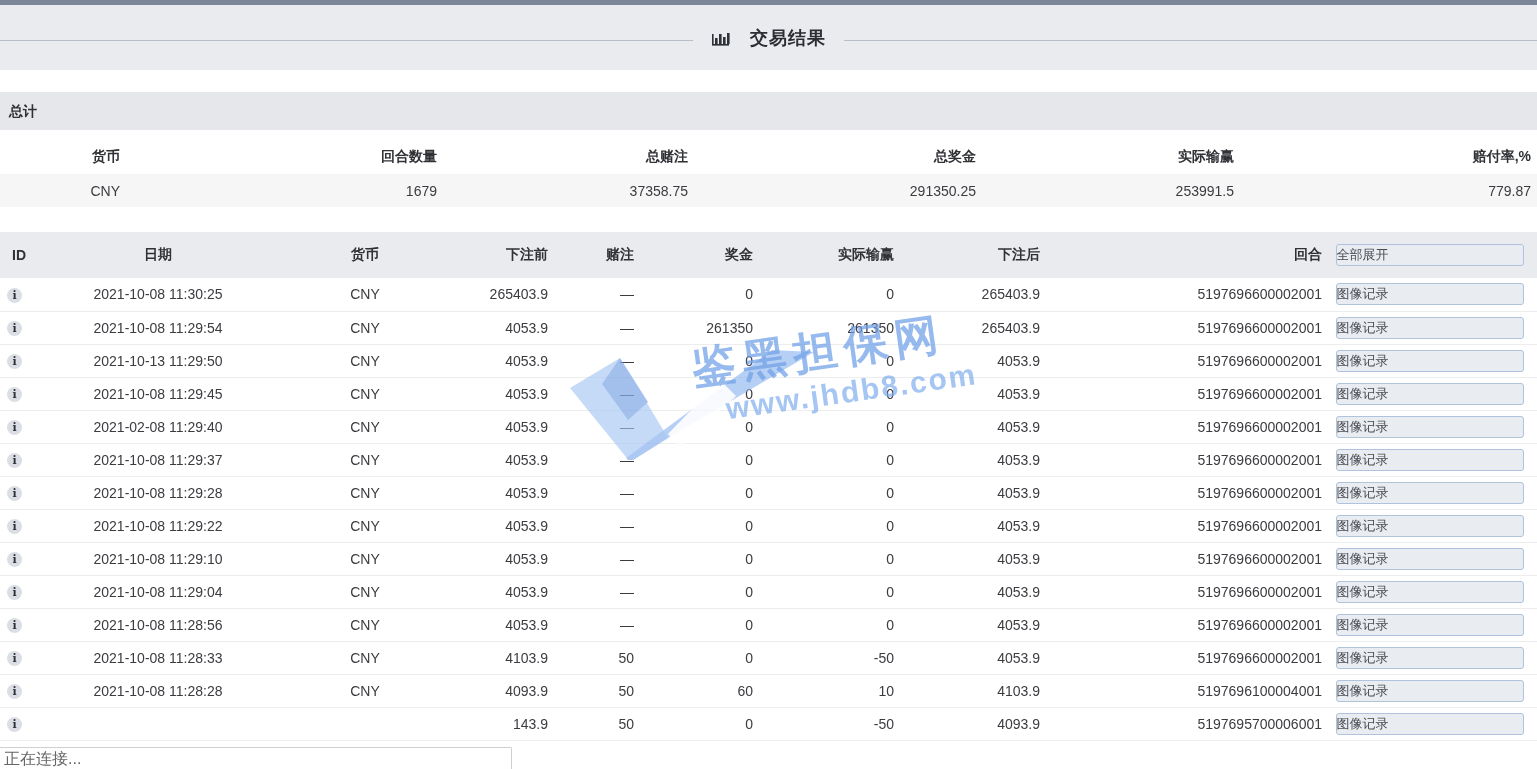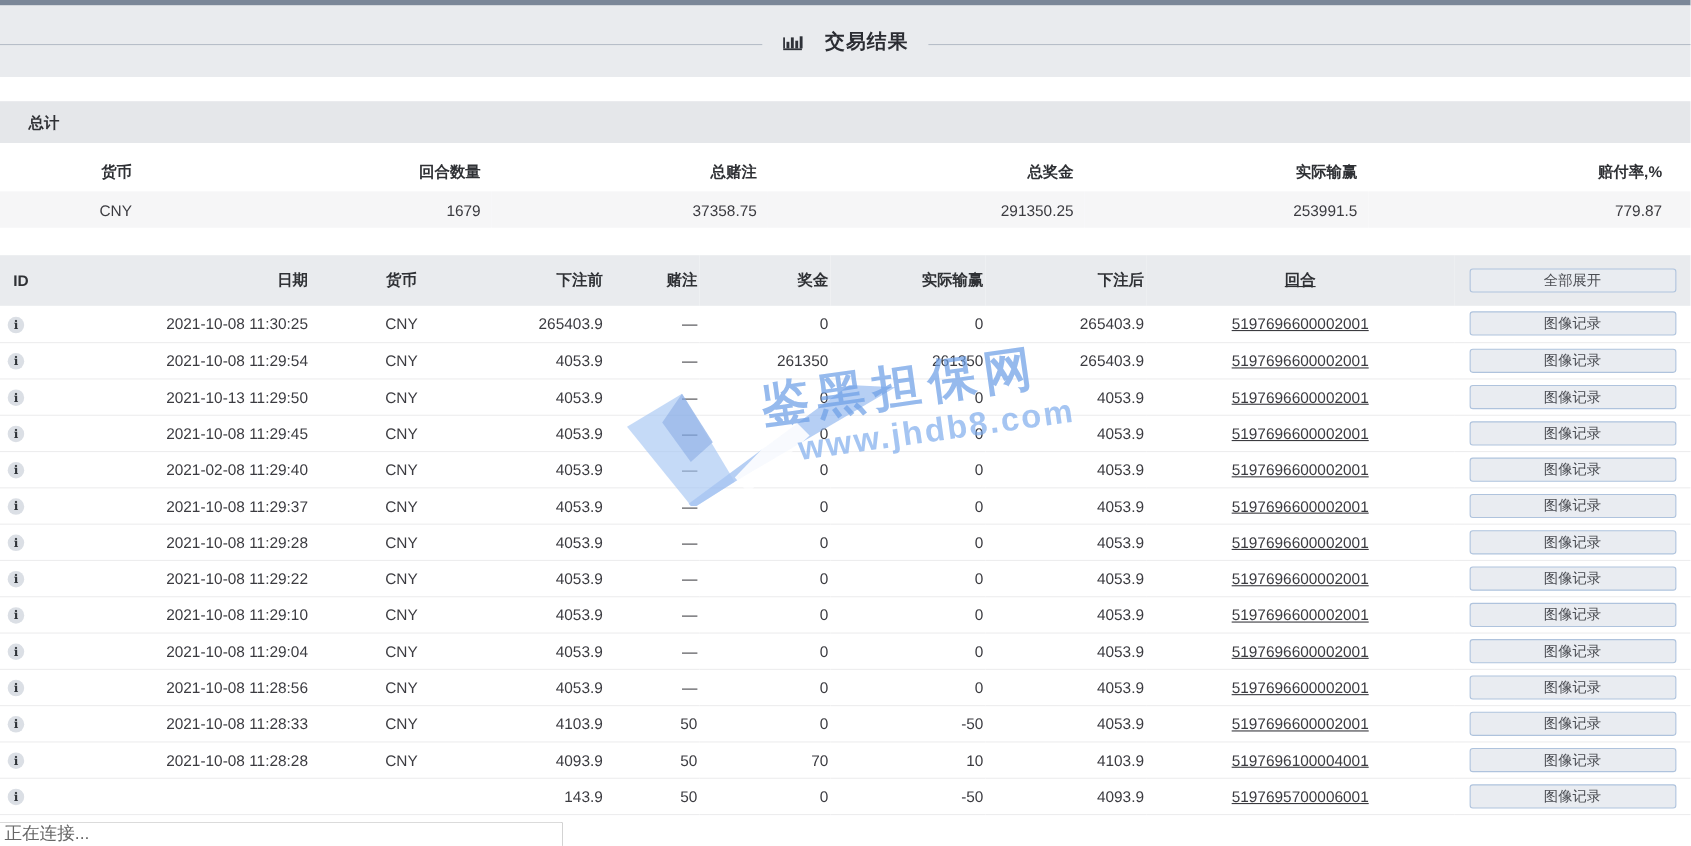--- a/index.html
+++ b/index.html
@@ -12,47 +12,47 @@
 
   
   .page-header { position:relative; height:65px; background:#e9ebee; }
   .page-header .rule { position:absolute; left:0; right:0; top:35px; border-top:1px solid #b7bec8; }
   .title-wrap { position:absolute; left:0; right:0; top:0; height:65px; display:flex; align-items:center; justify-content:center; }
   .title-inner { position:relative; background:#e9ebee; padding:0 18px; display:flex; align-items:center; gap:20px; }
   .page-title { font-size:18px; font-weight:bold; color:#2b2d33; letter-spacing:1px; }
   .chart-icon svg { display:block; }
 
   
-  .section-bar { height:38px; margin-top:22px; background:#e5e7ea; line-height:38px; padding-left:26px;
+  .section-bar { height:38px; margin-top:22px; background:#e5e7ea; line-height:38px; padding-left:9px;
     font-weight:bold; color:#2f3135; font-size:14px; }
   table { border-collapse:collapse; table-layout:fixed; width:1537px; }
   .summary-table { margin-top:10px; }
   .summary-table th { height:34px; font-weight:bold; color:#2f3135; text-align:right; padding-right:10px; }
   .summary-table td { height:33px; background:#f6f6f7; text-align:right; padding-right:10px; color:#3b3b40; }
-  .summary-table th:last-child, .summary-table td:last-child { padding-right:26px; }
+  .summary-table th:last-child, .summary-table td:last-child { padding-right:6px; }
 
   
   .results-table { margin-top:25px; }
   .results-table thead th { background:#e9ebee; height:46px; font-weight:bold; color:#2f3135; }
   .results-table tbody td { height:33px; border-bottom:1px solid #ededee; }
   .c-id { text-align:left; padding-left:12px; }
-  .c-date { text-align:right; padding-left:6px; }
+  .c-date { text-align:center; padding-left:6px; }
   .c-currency { text-align:center; }
   .c-before,.c-bet,.c-prize,.c-winloss,.c-after { text-align:right; padding-right:2px; }
-  .c-round { text-align:center;text-decoration:underline; }
+  .c-round { text-align:right; }
   .c-btn { text-align:center; }
   .c-icon { text-align:left; padding-left:7px; }
 
   .info-icon { display:inline-block; width:15px; height:15px; border-radius:50%;
     background:#dbdfe5; color:#2f3338; font-family:"DejaVu Serif",serif; font-weight:bold;
     font-size:11px; line-height:15px; text-align:center; vertical-align:middle; cursor:pointer; }
 
   .ui-btn { display:inline-block; width:188px; height:22px; line-height:20px;
     background:#e9ecf1; border:1px solid #afc3dd; border-radius:3px; color:#4a4c52;
-    font-size:13px; font-family:inherit; cursor:pointer; text-align:center; padding:0; }
+    font-size:13px; font-family:inherit; cursor:pointer; text-align:left; padding:0; }
 
   
   .watermark { position:absolute; left:0; top:0; width:1537px; height:769px; pointer-events:none; z-index:5; }
   .wm-logo { position:absolute; left:568px; top:350px; opacity:.75; }
   .wm-text { position:absolute; left:688px; top:340px; transform:rotate(-8deg); transform-origin:left top; }
   .wm-line1 { font-size:44px; font-weight:bold; letter-spacing:7px; color:rgba(110,160,230,.72); }
   .wm-line2 { font-size:30px; font-weight:bold; letter-spacing:2px; margin:-2px 0 0 28px; color:rgba(122,170,236,.68); }
 
   
   .status-bar { position:absolute; left:0; bottom:0; width:512px; height:22px; background:#fff;
@@ -291,21 +291,21 @@
         <td class="c-after">4053.9</td>
         <td class="c-round">5197696600002001</td>
         <td class="c-btn"><button class="ui-btn">图像记录</button></td>
       </tr>
       <tr>
         <td class="c-icon"><span class="info-icon">i</span></td>
         <td class="c-date">2021-10-08 11:28:28</td>
         <td class="c-currency">CNY</td>
         <td class="c-before">4093.9</td>
         <td class="c-bet">50</td>
-        <td class="c-prize">70</td>
+        <td class="c-prize">60</td>
         <td class="c-winloss">10</td>
         <td class="c-after">4103.9</td>
         <td class="c-round">5197696100004001</td>
         <td class="c-btn"><button class="ui-btn">图像记录</button></td>
       </tr>
       <tr>
         <td class="c-icon"><span class="info-icon">i</span></td>
         <td class="c-date"></td>
         <td class="c-currency"></td>
         <td class="c-before">143.9</td>

